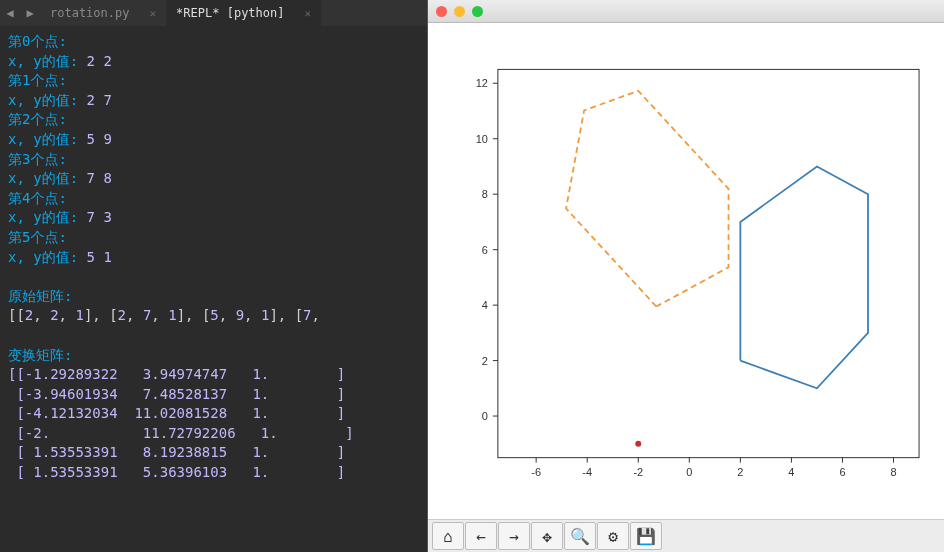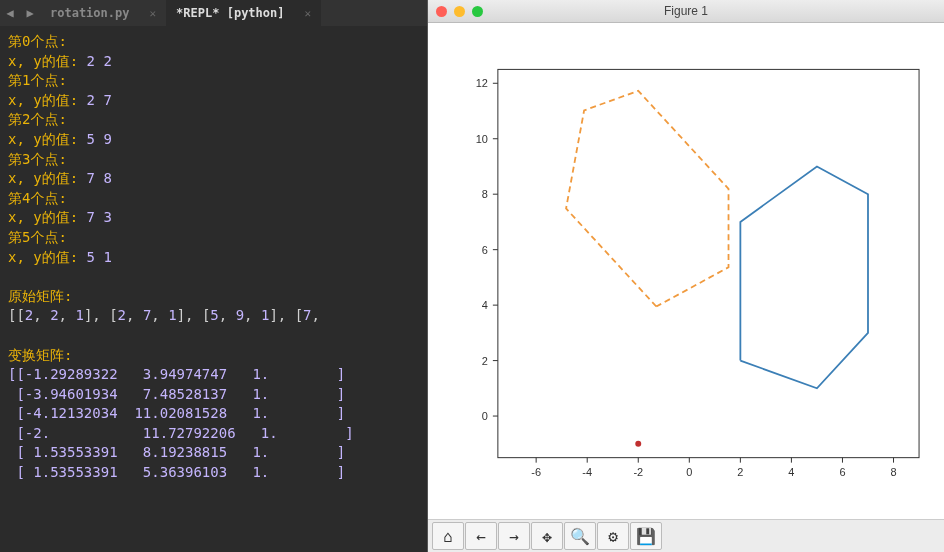--- a/index.html
+++ b/index.html
@@ -1,24 +1,24 @@
 <!DOCTYPE html>
 <html><head>
 <meta charset="utf-8">
 <style>
 * { margin: 0; padding: 0; box-sizing: border-box; }
 body { font-family: Menlo, Consolas, monospace; font-size: 14px; background: #2b2b2b; width: 944px; height: 552px; overflow: hidden; display: flex; }
 .editor { flex: 0 0 427px; height: 552px; background: #2b2b2b; color: #ccc; overflow: hidden; }
 .tabbar { height: 26px; background: #333; display: flex; align-items: center; }
 .navback, .navfwd { width: 20px; color: #888; text-align: center; font-size: 12px; }
-.tab { height: 26px; display: flex; align-items: center; padding: 0 10px; color: #888; gap: 20px; font-size: 12px; font-weight: bold; }
+.tab { height: 26px; display: flex; align-items: center; padding: 0 10px; color: #888; gap: 20px; font-size: 12px; }
 .tab.active { background: #2b2b2b; color: #ddd; }
 .tab .x { color: #666; font-size: 11px; }
 .code { padding: 6px 8px; font-size: 14px; line-height: 1.4; white-space: pre; }
-.w { color: #eab308; margin-top: 21px; }
+.w { color: #0ea5e9; margin-top: 21px; }
 .n { color: #c4b5fd; }
 .p { color: #d0d0d0; }
 .blank { height: 1.4em; }
 
 .figwin { flex: 1; background: #ececec; display: flex; flex-direction: column; border-left: 1px solid #555; }
 .titlebar { height: 24px; background: linear-gradient(#ededed,#d9d9d9); display: flex; align-items: center; position: relative; border-bottom: 1px solid #bbb; }
 .traffic { display: flex; gap: 7px; margin-left: 8px; }
 .tdot { width: 11px; height: 11px; border-radius: 50%; }
 .tr { background: #ff5f57; }
 .ty { background: #febc2e; }
@@ -74,21 +74,20 @@
 <span class="n"> [ 1.53553391   5.36396103   1.        ]</span></div>
 </div>
 
 <div class="figwin">
   <div class="titlebar">
     <div class="traffic">
       <div class="tdot tr"></div>
       <div class="tdot ty"></div>
       <div class="tdot tg"></div>
     </div>
-    <div class="figtitle">Figure 1</div>
   </div>
   <div class="plot">
     <svg class="chart" id="chart-svg" viewBox="0 0 517 494">
         <rect x="70" y="45" width="422" height="389" class="axis"></rect>
         <line x1="108.36363636363637" y1="434" x2="108.36363636363637" y2="439" class="tick"></line>
         <text x="108.36363636363637" y="452" text-anchor="middle" class="tlabel">-6</text>
         <line x1="159.5151515151515" y1="434" x2="159.5151515151515" y2="439" class="tick"></line>
         <text x="159.5151515151515" y="452" text-anchor="middle" class="tlabel">-4</text>
         <line x1="210.66666666666666" y1="434" x2="210.66666666666666" y2="439" class="tick"></line>
         <text x="210.66666666666666" y="452" text-anchor="middle" class="tlabel">-2</text>

